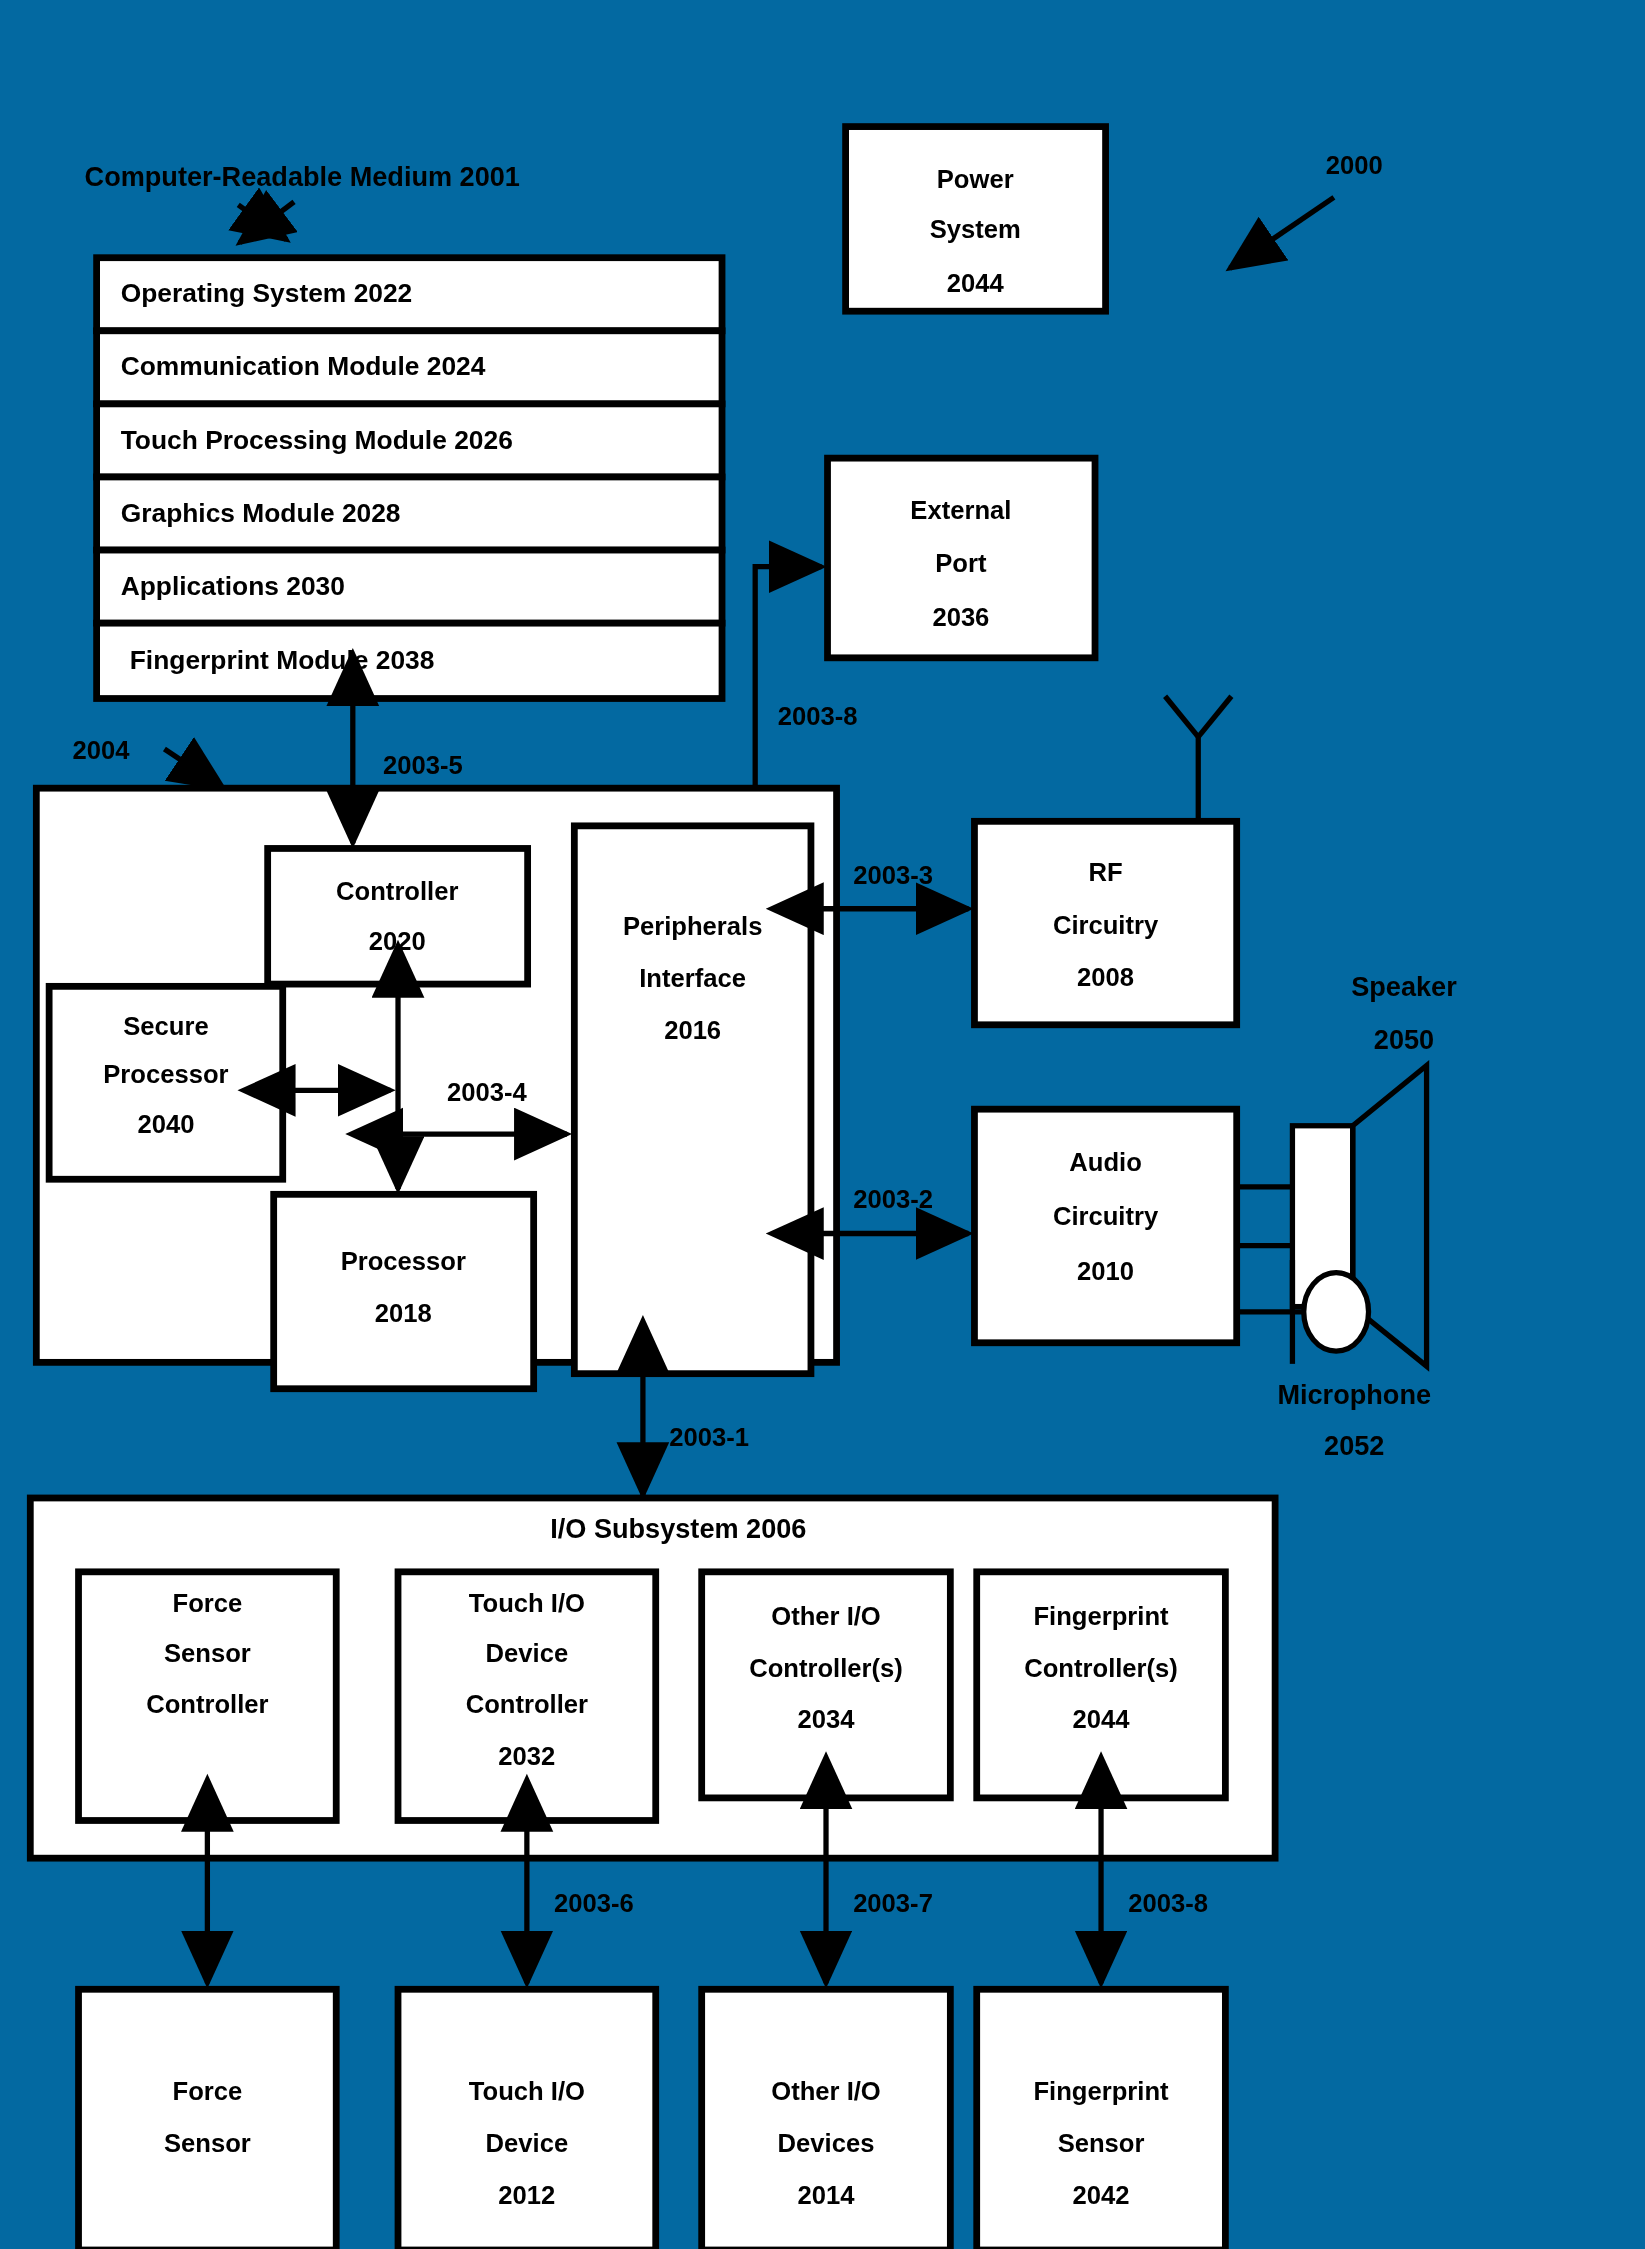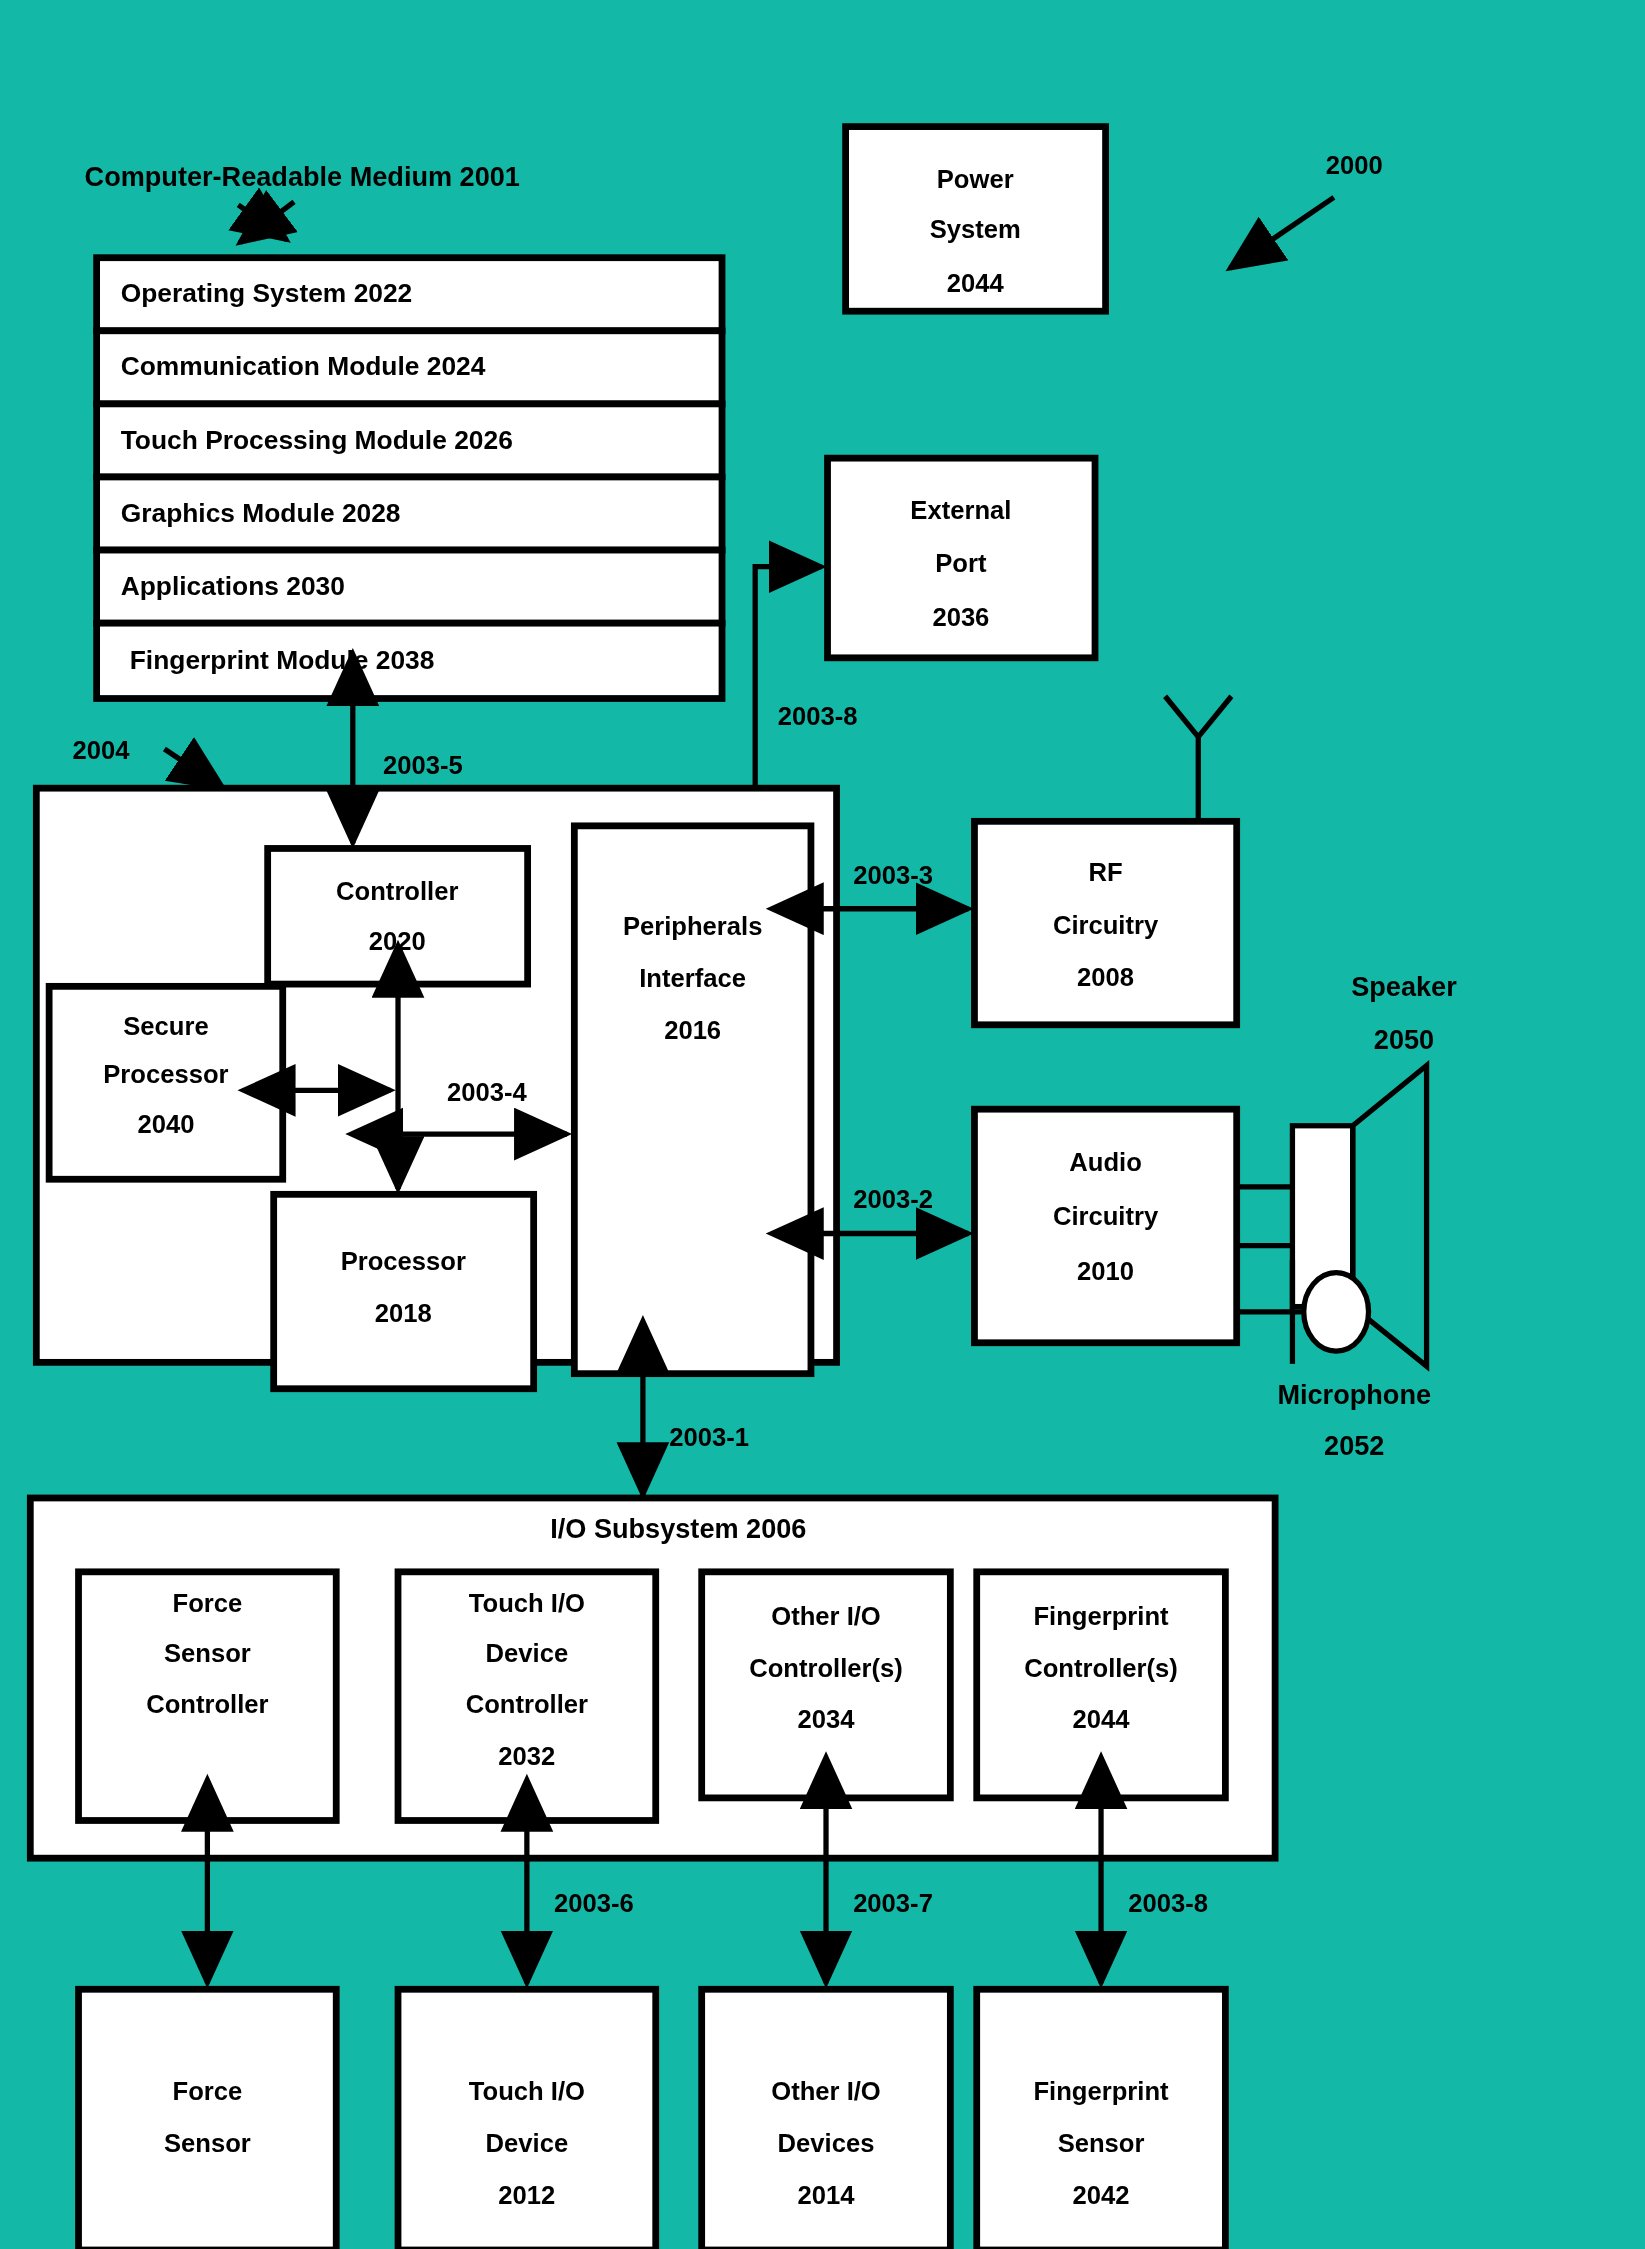--- a/index.html
+++ b/index.html
@@ -11,21 +11,21 @@
   body {
     width: 1646px;
     height: 2250px;
     font-family: "Liberation Sans", sans-serif;
     overflow: hidden;
   }
   #diagram-root {
     position: relative;
     width: 1646px;
     height: 2250px;
-    background: #14b8a6;
+    background: #0369a1;
   }
   svg#diagram-svg {
     position: absolute;
     top: 0;
     left: 0;
     width: 1646px;
     height: 2250px;
     display: block;
   }
   .bx {

